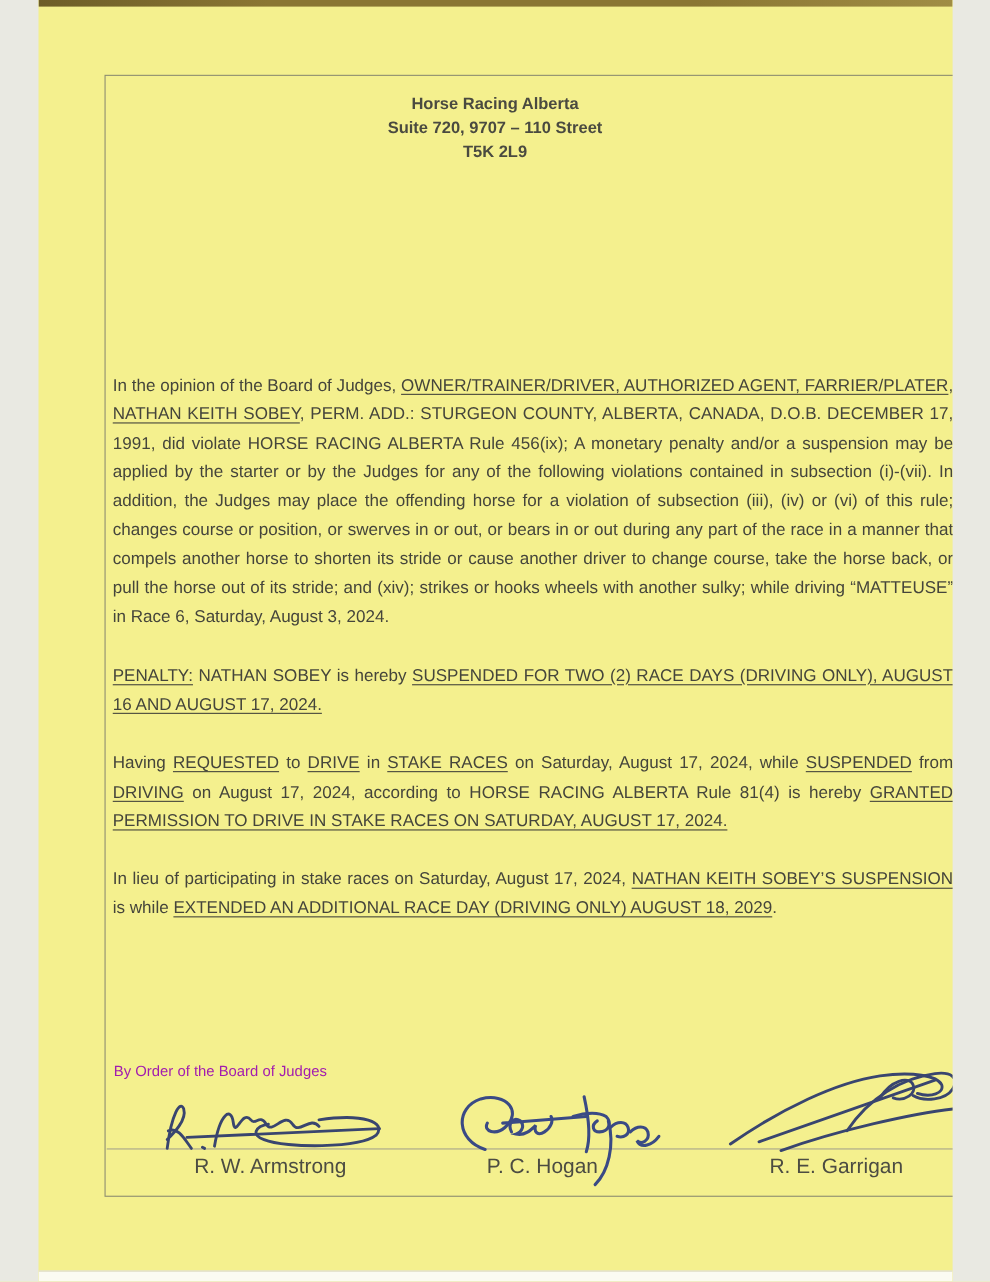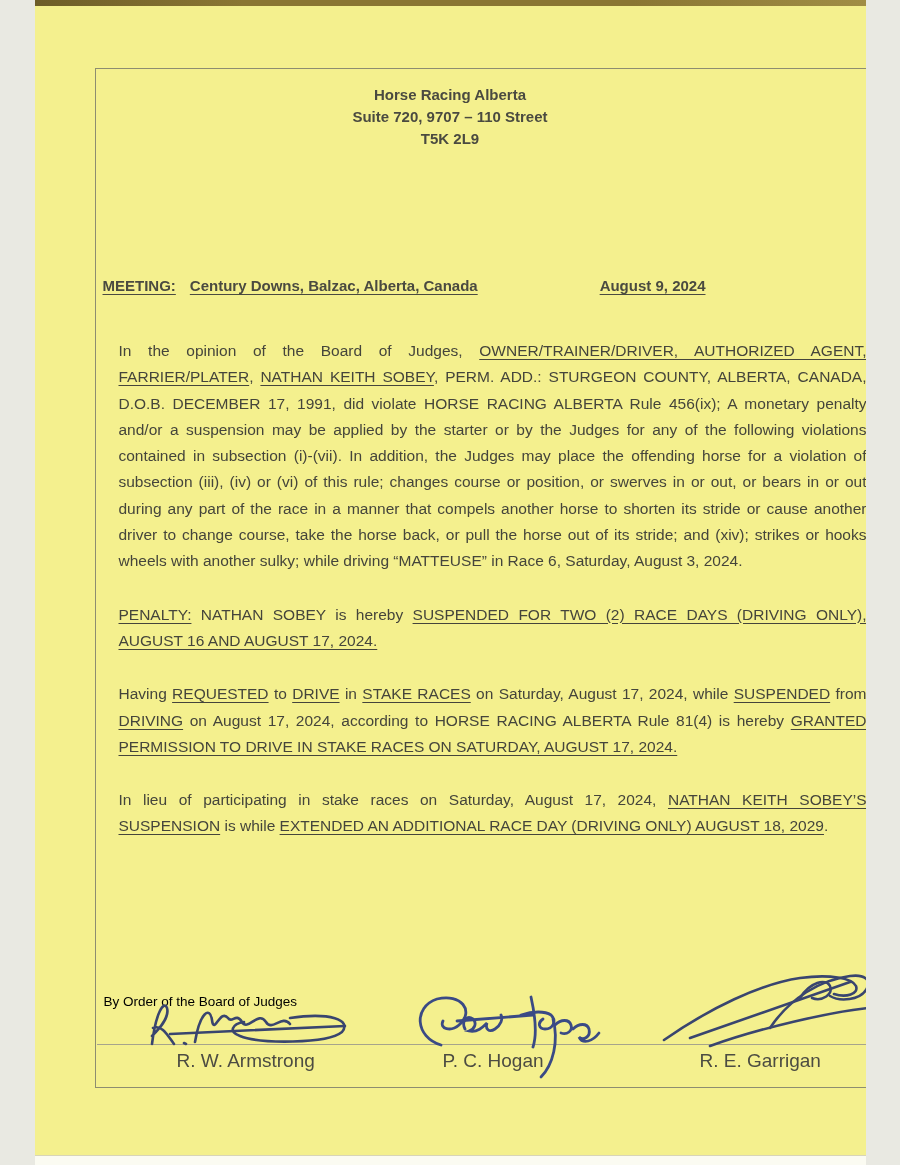--- a/index.html
+++ b/index.html
@@ -40,25 +40,25 @@
     font-weight:bold;font-size:15px;color:#4a4a40;
   }
   .meeting-row .u2{text-decoration:underline;text-underline-offset:3px;}
   .meeting-value{margin-left:14px;}
   .meeting-date{margin-left:auto;margin-right:92px;}
   .doc-body{
     position:absolute;top:338px;left:68px;width:764px;
     font-size:15.5px;line-height:26.3px;text-align:justify;
     color:#45453b;
   }
-  .doc-body p{margin:0 0 27px 16px;}
+  .doc-body p{margin:0 0 27px 0;}
   .doc-body .u{text-decoration:underline;text-underline-offset:3px;}
   .by-order{
-    position:absolute;top:994px;left:69px;
-    font-size:13.5px;color:#000000;
+    position:absolute;top:966px;left:69px;
+    font-size:13.5px;color:#a21caf;
   }
   .sig-line{
     position:absolute;top:1044px;left:62px;width:776px;height:0;
     border-top:1px solid #a6a48c;
   }
   .sig{position:absolute;}
   .sig svg{display:block;}
   .sig-name{
     position:absolute;top:1050px;
     font-size:19px;color:#4c4c42;
@@ -75,25 +75,20 @@
   <div class="bottom-strip"></div>
   <div class="doc-border"></div>
 
   <div class="org-header">
     <div>Horse Racing Alberta</div>
     <div>Suite 720, 9707 – 110 Street</div>
     <div>T5K 2L9</div>
   </div>
 
 
-  <div class="meeting-row">
-    <span class="u2">MEETING:</span>
-    <span class="u2 meeting-value">Century Downs, Balzac, Alberta, Canada</span>
-    <span class="u2 meeting-date">August 9, 2024</span>
-  </div>
 
   <div class="doc-body">
     <p><span>In the opinion of the Board of Judges, </span><span class="u">OWNER/TRAINER/DRIVER, AUTHORIZED AGENT, FARRIER/PLATER</span><span>, </span><span class="u">NATHAN KEITH SOBEY</span><span>, PERM. ADD.: STURGEON COUNTY, ALBERTA, CANADA, D.O.B. DECEMBER 17, 1991, did violate HORSE RACING ALBERTA Rule 456(ix); A monetary penalty and/or a suspension may be applied by the starter or by the Judges for any of the following violations contained in subsection (i)-(vii). In addition, the Judges may place the offending horse for a violation of subsection (iii), (iv) or (vi) of this rule; changes course or position, or swerves in or out, or bears in or out during any part of the race in a manner that compels another horse to shorten its stride or cause another driver to change course, take the horse back, or pull the horse out of its stride; and (xiv); strikes or hooks wheels with another sulky; while driving “MATTEUSE” in Race 6, Saturday, August 3, 2024.</span></p>
     <p><span class="u">PENALTY:</span><span>  NATHAN SOBEY is hereby </span><span class="u">SUSPENDED FOR TWO (2) RACE DAYS (DRIVING ONLY), AUGUST 16 AND AUGUST 17, 2024.</span></p>
     <p><span>Having </span><span class="u">REQUESTED</span><span> to </span><span class="u">DRIVE</span><span> in </span><span class="u">STAKE RACES</span><span> on Saturday, August 17, 2024, while </span><span class="u">SUSPENDED</span><span> from </span><span class="u">DRIVING</span><span> on August 17, 2024, according to HORSE RACING ALBERTA Rule 81(4) is hereby </span><span class="u">GRANTED PERMISSION TO DRIVE IN STAKE RACES ON SATURDAY, AUGUST 17, 2024.</span></p>
     <p><span>In lieu of participating in stake races on Saturday, August 17, 2024, </span><span class="u">NATHAN KEITH SOBEY’S SUSPENSION</span><span> is while </span><span class="u">EXTENDED AN ADDITIONAL RACE DAY (DRIVING ONLY) AUGUST 18, 2029</span><span>.</span></p>
   </div>
 
   <div class="by-order">By Order of the Board of Judges</div>
 

